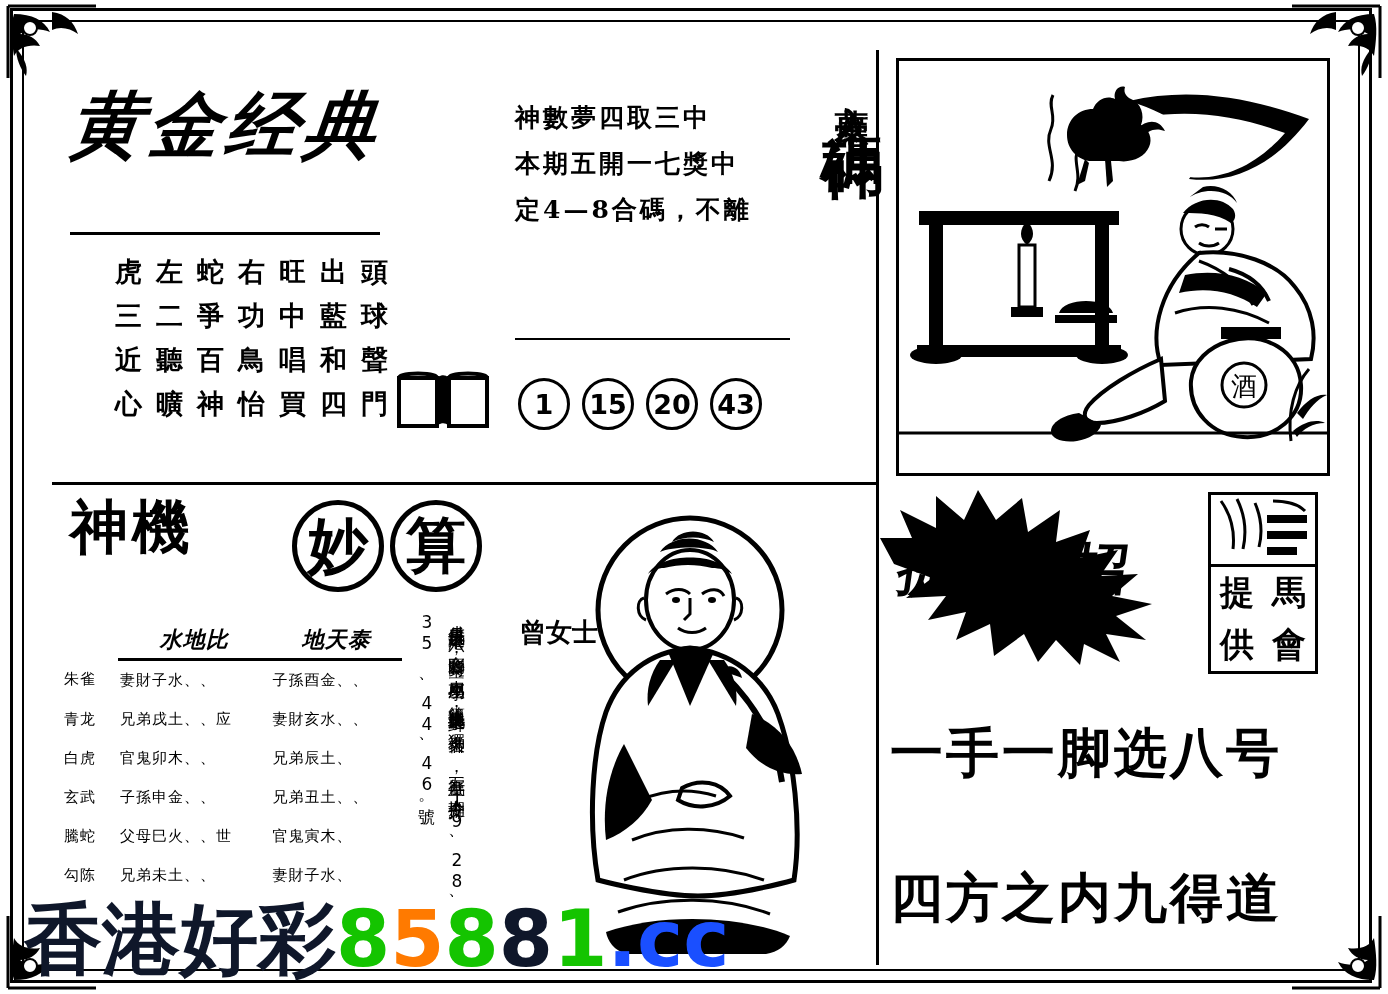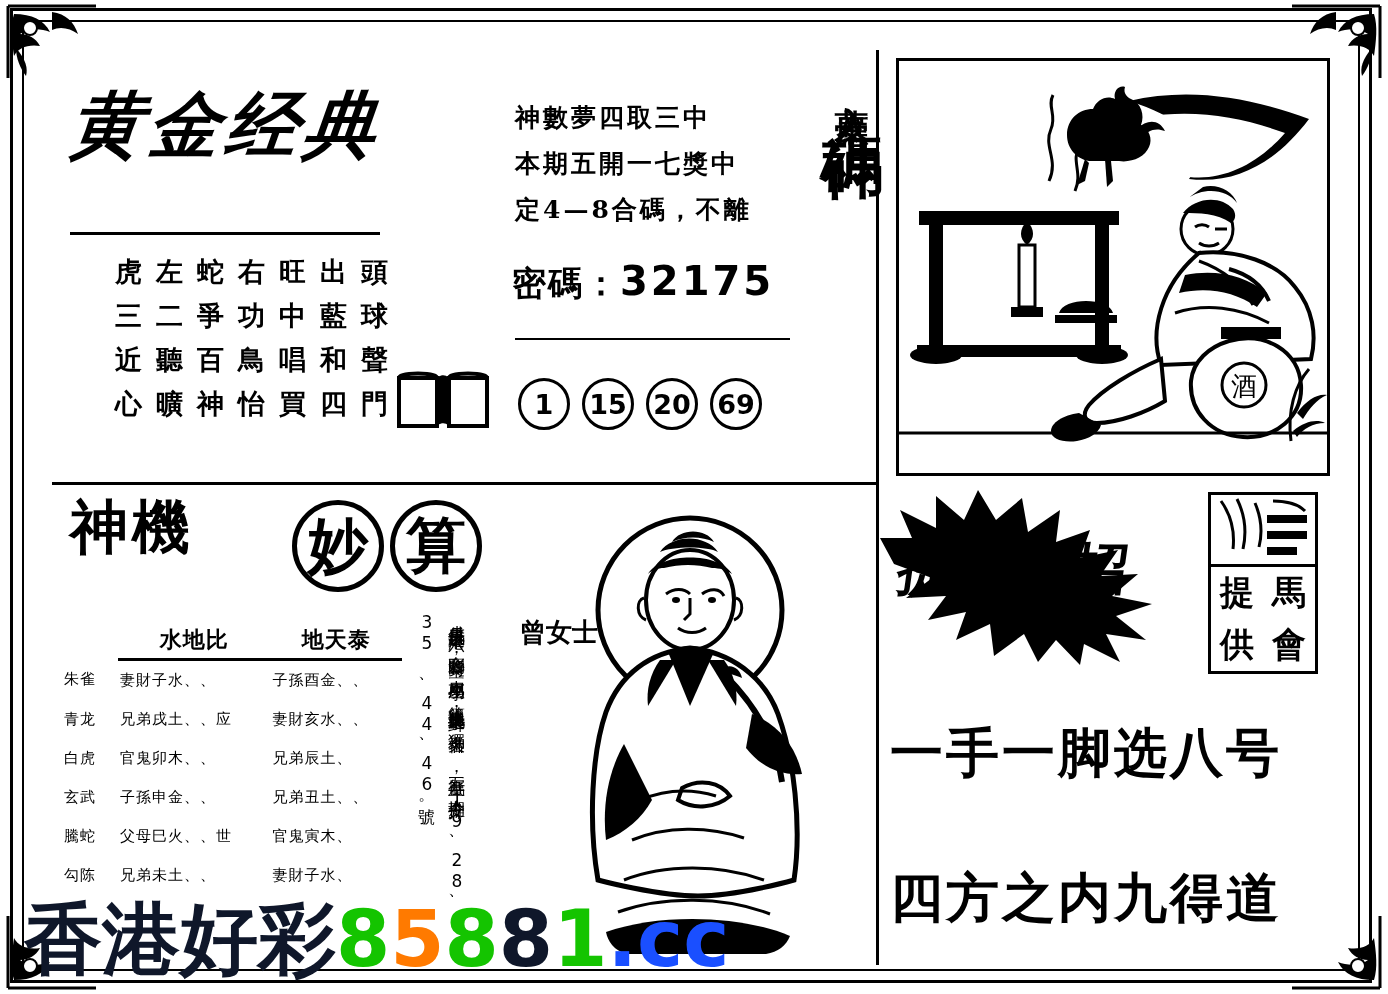--- a/index.html
+++ b/index.html
@@ -213,20 +213,21 @@
     width: 340px;
   }
   #hex-table table { border-collapse: collapse; width: 340px; }
   #hex-table th {
     font-size: 22px;
     font-weight: bold;
     padding: 0 0 3px 0;
     border-bottom: 3px solid #000;
     text-align: center;
     letter-spacing: 1px;
+    font-style: italic;
   }
   #hex-table th.blank { border-bottom: none; }
   #hex-table td {
     font-size: 15px;
     padding: 10px 2px;
     letter-spacing: 1px;
     white-space: nowrap;
   }
   #hex-table td.lbl { width: 52px; font-size: 15px; }
 
@@ -410,30 +411,27 @@
       <path d="M4 10 c0 -6 38 -6 38 0" fill="none" stroke="#000" stroke-width="4"></path>
       <path d="M54 10 c0 -6 38 -6 38 0" fill="none" stroke="#000" stroke-width="4"></path>
     </svg>
   </div>
 
   <div class="blk" id="verse">
     <div>神數夢四取三中</div>
     <div>本期五開一七獎中</div>
     <div>定4—8合碼，不離</div>
   </div>
-  <div class="blk" id="code-line">
-    <span>密碼：</span><span class="num">32175</span>
-  </div>
   <div id="verse-rule"></div>
 
   <div class="blk" id="balls">
     <div class="ball">1</div>
     <div class="ball">15</div>
     <div class="ball">20</div>
-    <div class="ball">69</div>
+    <div class="ball">43</div>
   </div>
 
   <div class="blk vert" id="dream-title">
     <span>入夢應</span><span class="big">神碼</span>
   </div>
 
   <div class="blk" id="pic-frame">
     <svg width="428" height="412" viewBox="0 0 428 412">
       <rect x="0" y="0" width="428" height="412" fill="#fff"></rect>
 

